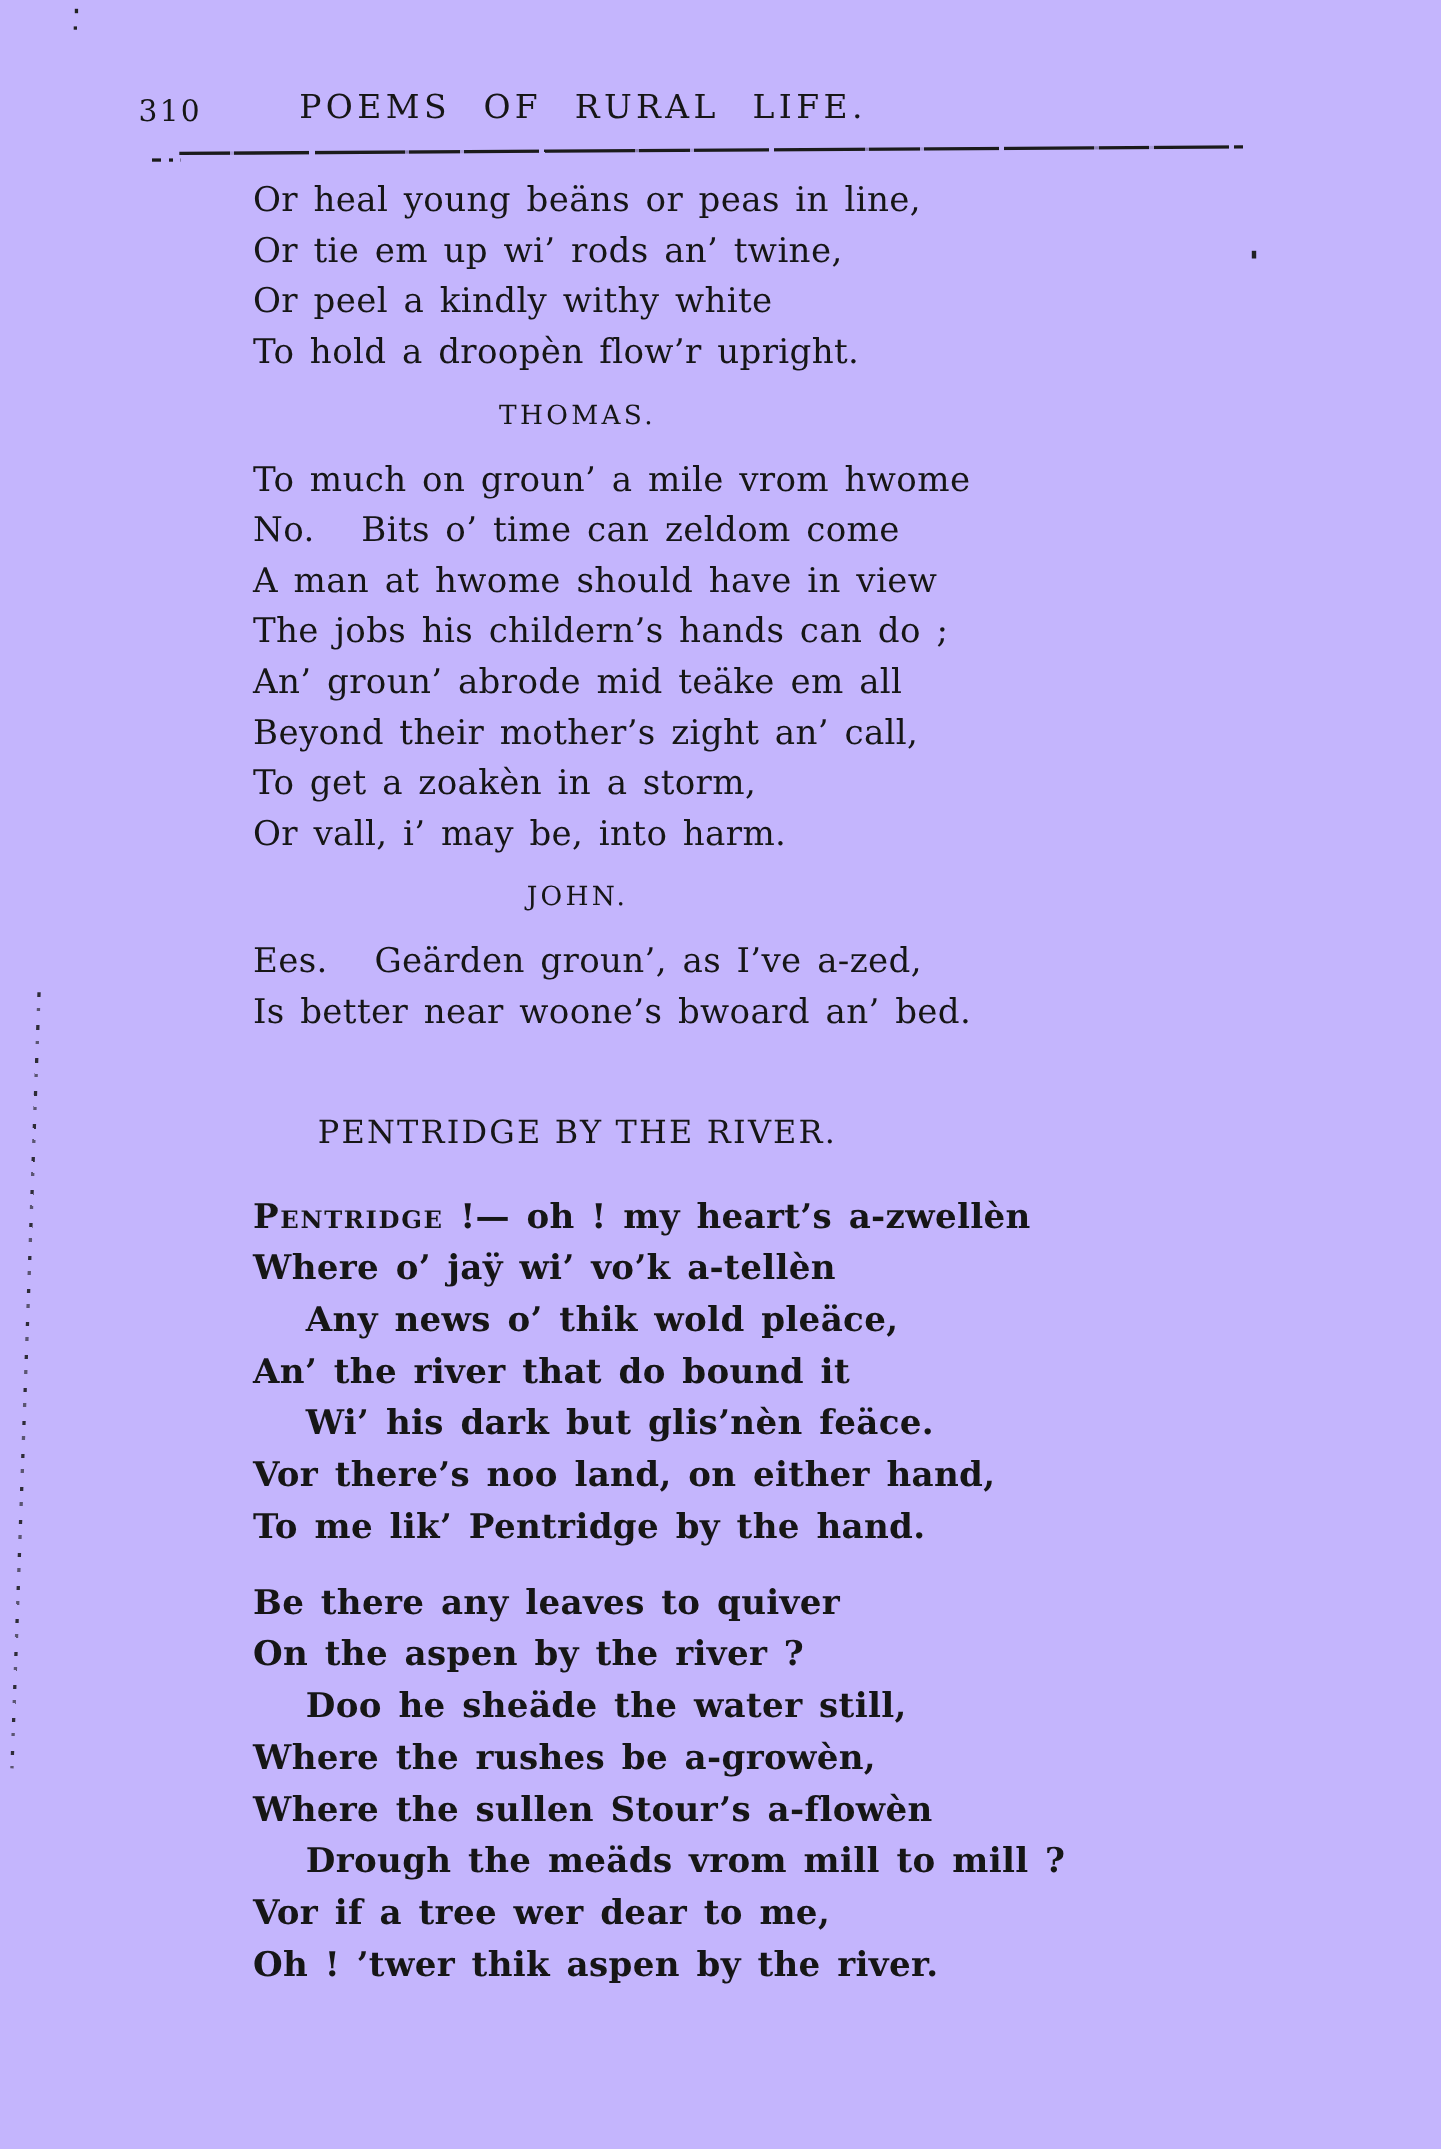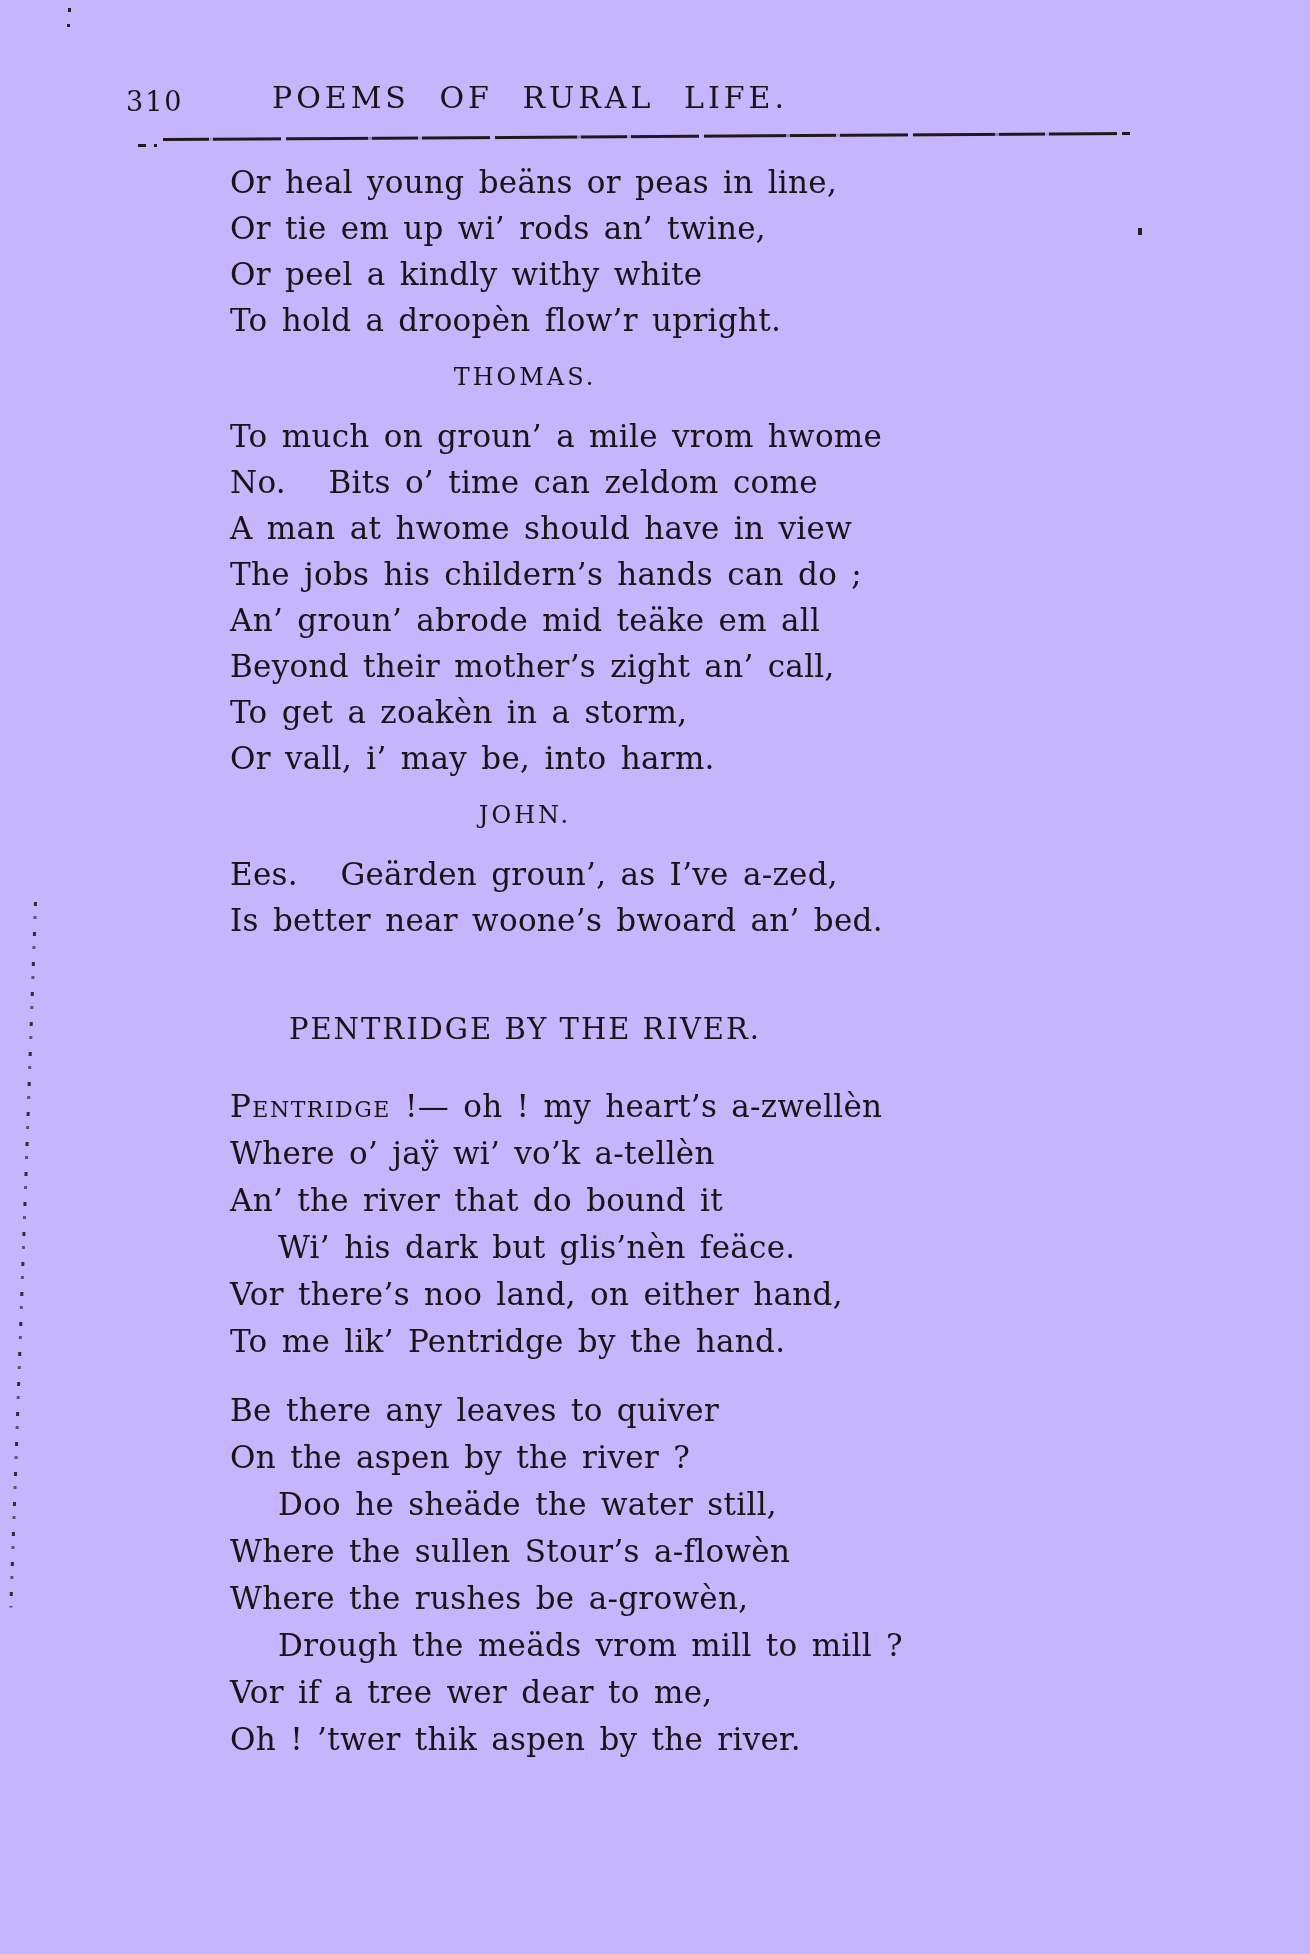--- a/index.html
+++ b/index.html
@@ -39,21 +39,21 @@
   
   .dialogue{position:absolute;left:230px;top:164px;width:800px;}
   .poem{position:absolute;left:230px;top:1088px;width:800px;}
   .line{
     height:46px;
     font-size:31px;
     letter-spacing:0.3px;
     word-spacing:4px;
     white-space:pre-wrap;
   }
-  .poem .line{height:47px;}
+  .poem .line{height:47px;font-weight:bold;}
   .line.indent{padding-left:48px;}
   .speaker{
     margin:14px 0 10px 0;
     height:46px;
     width:590px;
     text-align:center;
     font-size:24px;
     letter-spacing:3px;
     line-height:30px;
   }
@@ -110,31 +110,32 @@
         <div class="line">Ees.   Geärden groun’, as I’ve a-zed,</div>
         <div class="line">Is better near woone’s bwoard an’ bed.</div>
       </div>
     </div>
 
   <h2 class="poem-title">PENTRIDGE BY THE RIVER.</h2>
   <div class="poem" id="pentridge-body">
       <div class="stanza">
         <div class="line"><span class="sc">Pentridge</span> !— oh ! my heart’s a-zwellèn</div>
         <div class="line">Where o’ jaÿ wi’ vo’k a-tellèn</div>
+        <div class="line indent">Any news o’ thik wold pleäce,</div>
         <div class="line">An’ the river that do bound it</div>
         <div class="line indent">Wi’ his dark but glis’nèn feäce.</div>
         <div class="line">Vor there’s noo land, on either hand,</div>
         <div class="line">To me lik’ Pentridge by the hand.</div>
       </div>
       <div class="stanza stanza-gap">
         <div class="line">Be there any leaves to quiver</div>
         <div class="line">On the aspen by the river ?</div>
         <div class="line indent">Doo he sheäde the water still,</div>
+        <div class="line">Where the rushes be a-growèn,</div>
         <div class="line">Where the sullen Stour’s a-flowèn</div>
-        <div class="line">Where the rushes be a-growèn,</div>
         <div class="line indent">Drough the meäds vrom mill to mill ?</div>
         <div class="line">Vor if a tree wer dear to me,</div>
         <div class="line">Oh ! ’twer thik aspen by the river.</div>
       </div>
     </div>
 
   <div class="speck" style="left:68px;top:8px;width:3px;height:4px;"></div>
   <div class="speck" style="left:67px;top:24px;width:3px;height:3px;"></div>
   <div class="speck" style="left:1138px;top:228px;width:4px;height:7px;"></div>
   <div class="binding-dots"></div>

